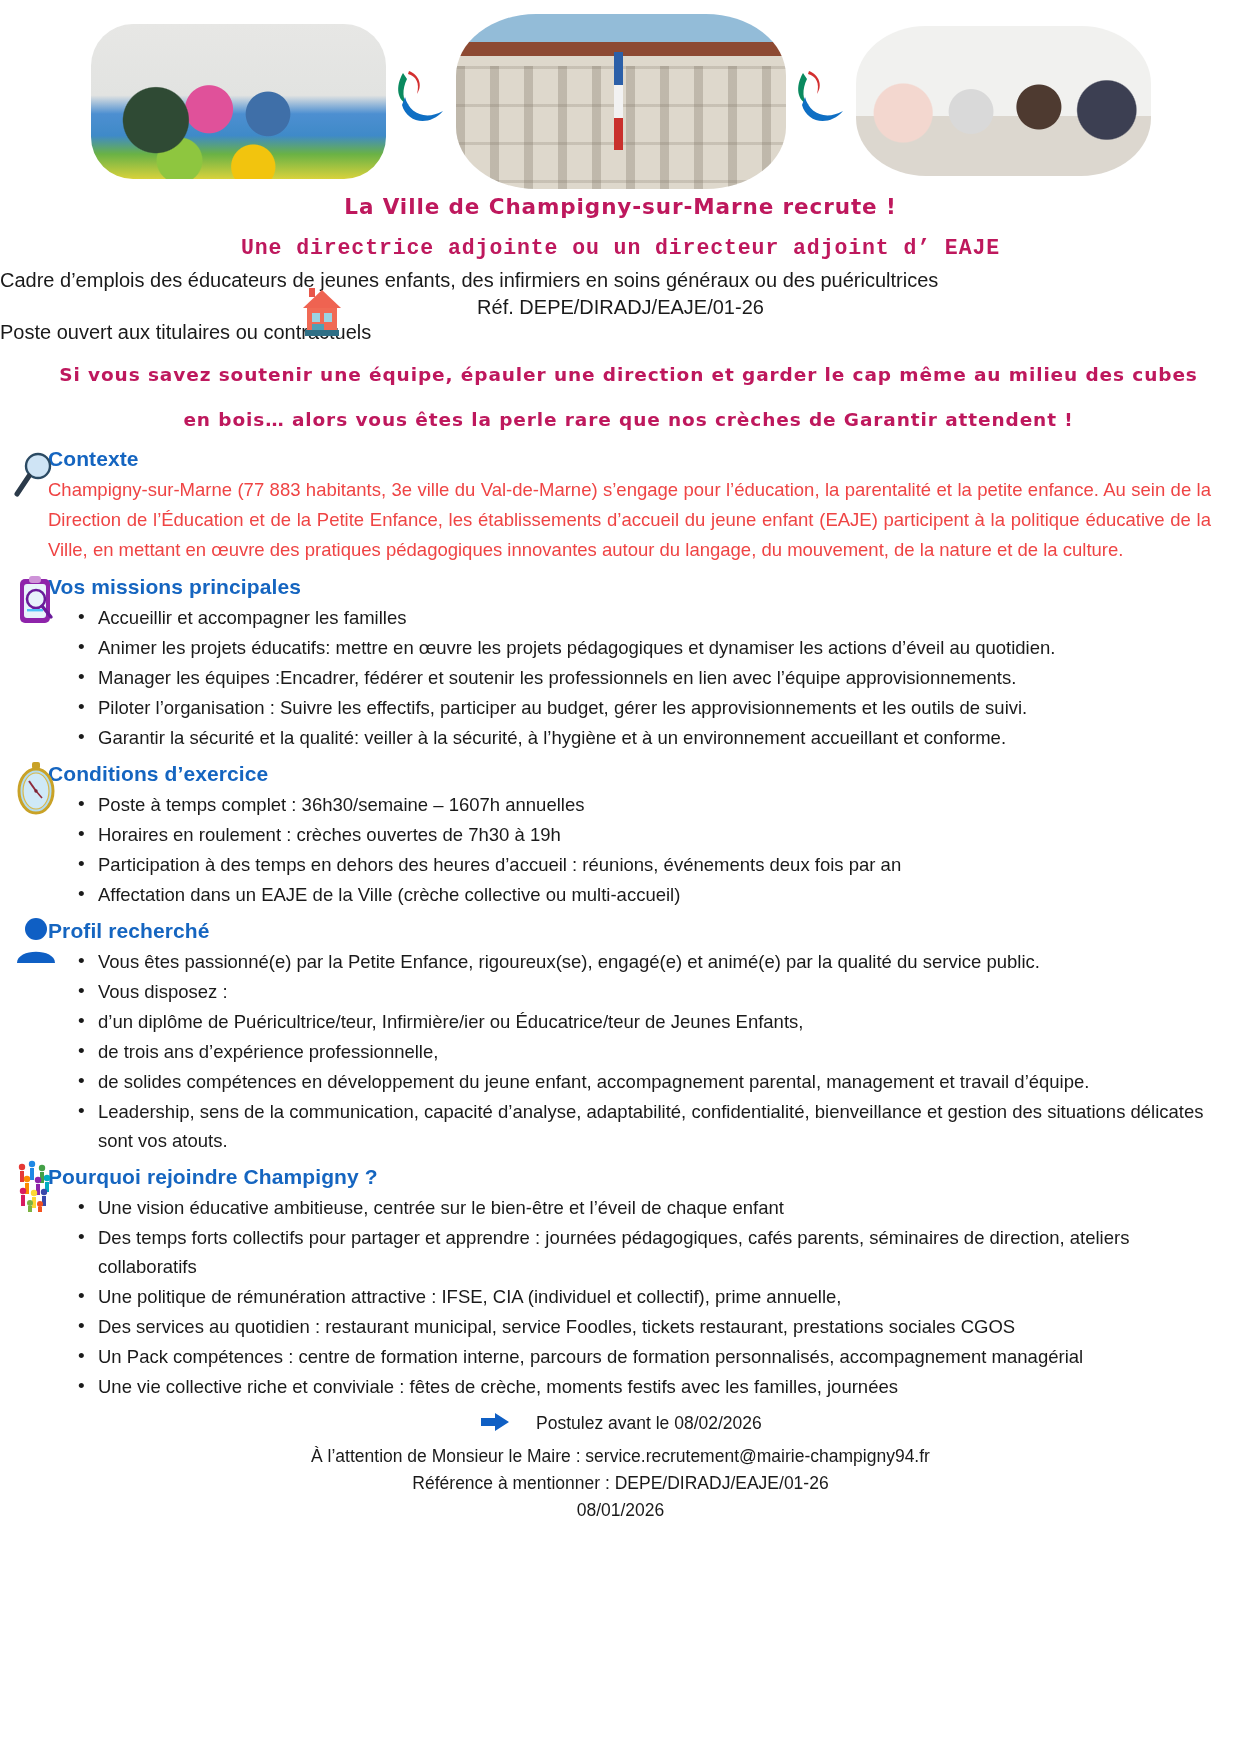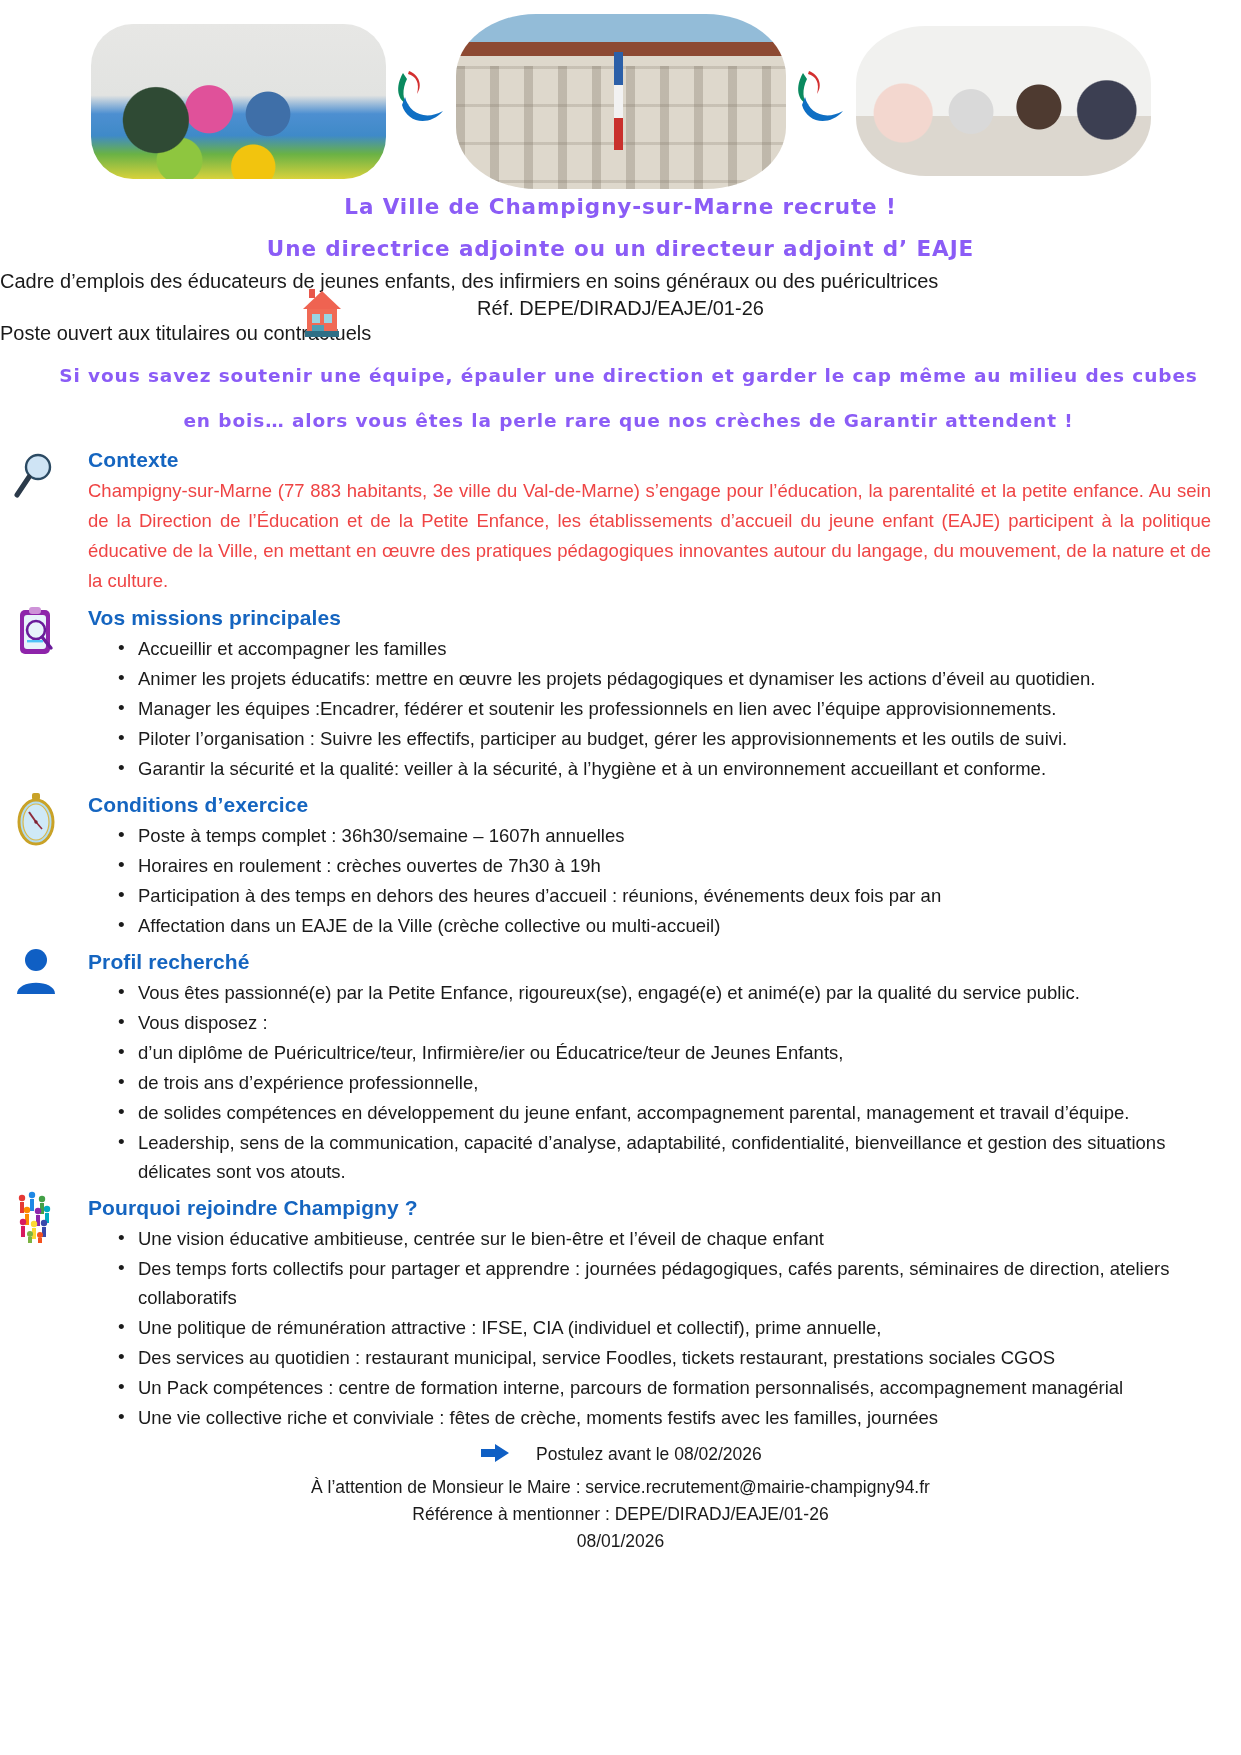--- a/index.html
+++ b/index.html
@@ -80,47 +80,47 @@
   .logo-sep {
     width: 70px; height: 110px;
     flex: none;
     display: flex; align-items: center; justify-content: center;
   }
 
   
   .title-block { text-align: center; margin-top: 4px; }
   .hand {
     font-family: "DejaVu Sans", sans-serif;
-    color: #8b5cf6;
+    color: #be185d;
     font-weight: bold;
     letter-spacing: .9px;
   }
   .t1 { font-size: 21.5px; margin: 4px 0 0 0; }
-  .t2 { font-size: 21.5px; margin: 17px 0 4px 0; }
+  .t2 { font-size: 21.5px; margin: 17px 0 4px 0; font-family: Liberation Mono, monospace; }
   .subline {
     font-size: 20px; color: #1a1a1a;
     margin: 9px 0 0 0; text-align: left;
   }
   .ref-row {
     position: relative;
     display: flex; align-items: center; justify-content: center;
     margin-top: 2px;
   }
   .house-icon { position: absolute; left: 300px; top: -8px; }
   .subline.tight { margin-top: 2px; }
 
   .pitch {
     margin: 14px 30px 0 46px;
     text-align: center;
     font-size: 18.5px;
     line-height: 34px;
   }
 
   
-  .section { position: relative; margin: 0 0 0 0; padding-left: 88px; padding-right: 20px; }
+  .section { position: relative; margin: 0 0 0 0; padding-left: 48px; padding-right: 20px; }
   .sec-icon {
     position: absolute;
     left: 8px;
     width: 56px; height: 52px;
     display: flex; align-items: center; justify-content: center;
   }
   h2.sec-title {
     color: #1565C0;
     font-size: 21px;
     font-weight: bold;

